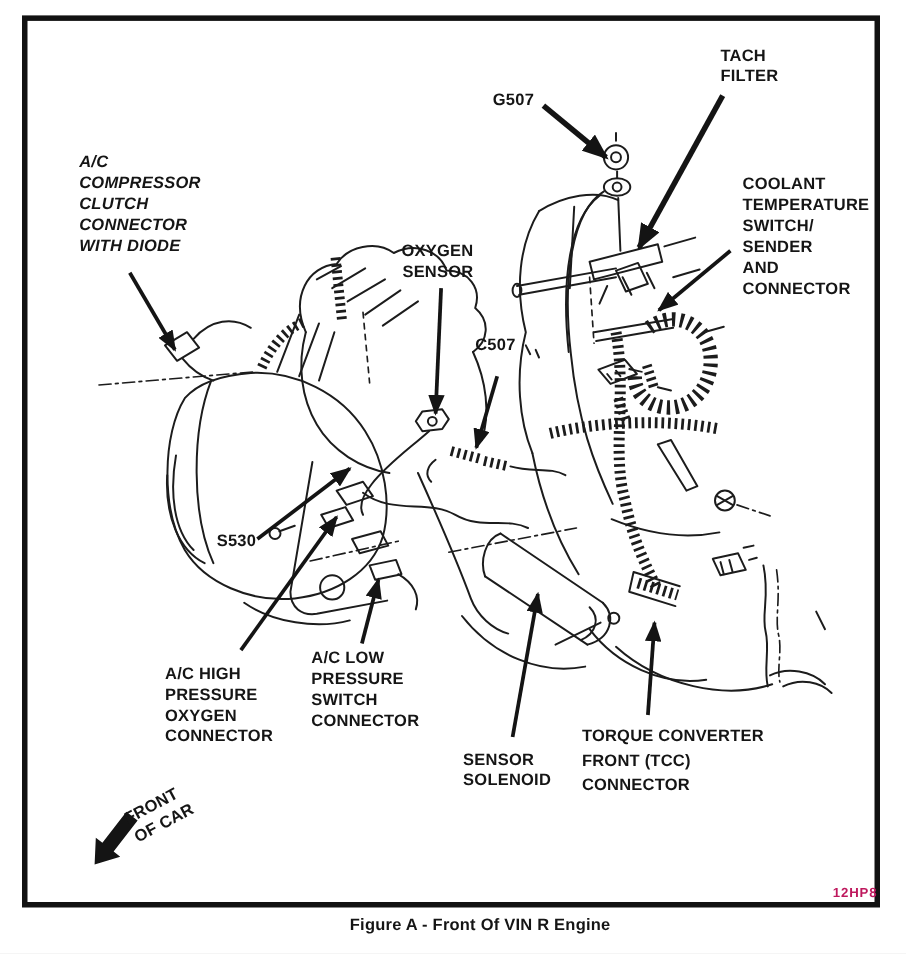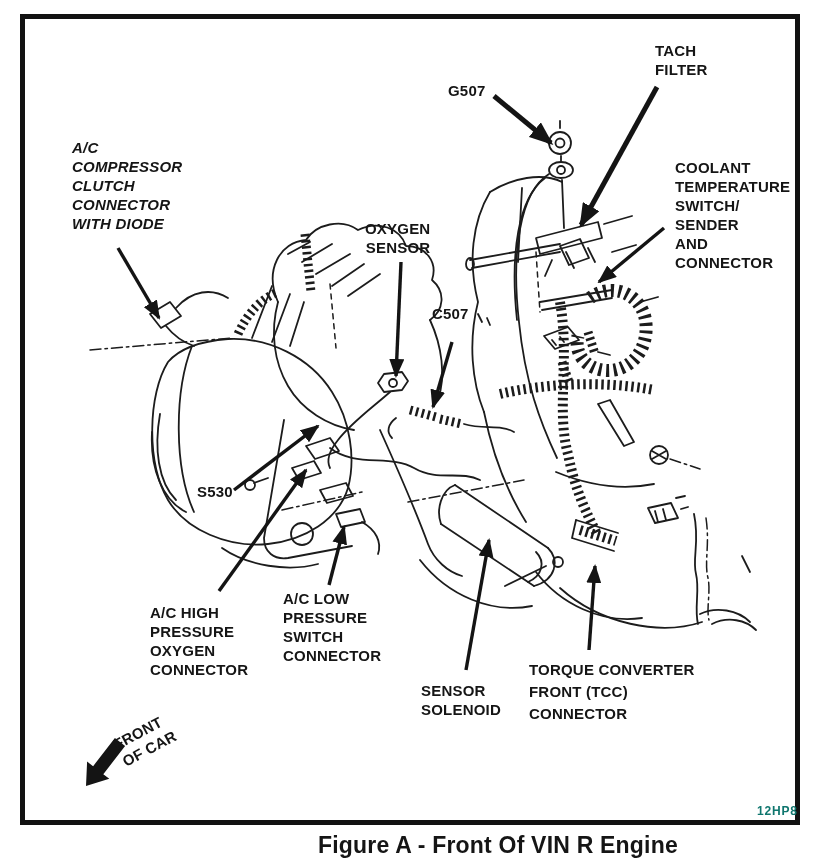--- a/index.html
+++ b/index.html
@@ -21,24 +21,24 @@
   .arrow.thick{stroke-width:5;marker-end:url(#ahBig);}
   .solid{fill:#141414;stroke:none;}
   .frame{fill:none;stroke:#121212;stroke-width:5;}
   .callout{
     position:absolute;font-weight:700;font-size:15px;line-height:19px;
     color:#151515;white-space:pre-line;letter-spacing:0.2px;
   }
   .callout.wide{line-height:22px;}
   .rotated{transform:rotate(-28deg);transform-origin:left top;}
   .plate{
-    position:absolute;font-weight:700;font-size:12px;letter-spacing:0.8px;color:#0f766e;
+    position:absolute;font-weight:700;font-size:12px;letter-spacing:0.8px;color:#be185d;
   }
   .caption{
-    position:absolute;font-weight:700;font-size:23px;color:#151515;letter-spacing:0.2px;
+    position:absolute;font-weight:700;font-size:15px;color:#151515;letter-spacing:0.2px;
   }
 </style>
 </head>
 <body>
 
 <div class="page">
 
   <svg class="art-layer" viewBox="0 0 824 867">
     <defs>
       <marker id="ah" markerUnits="userSpaceOnUse" markerWidth="19" markerHeight="15" refX="17" refY="7.5" orient="auto">

